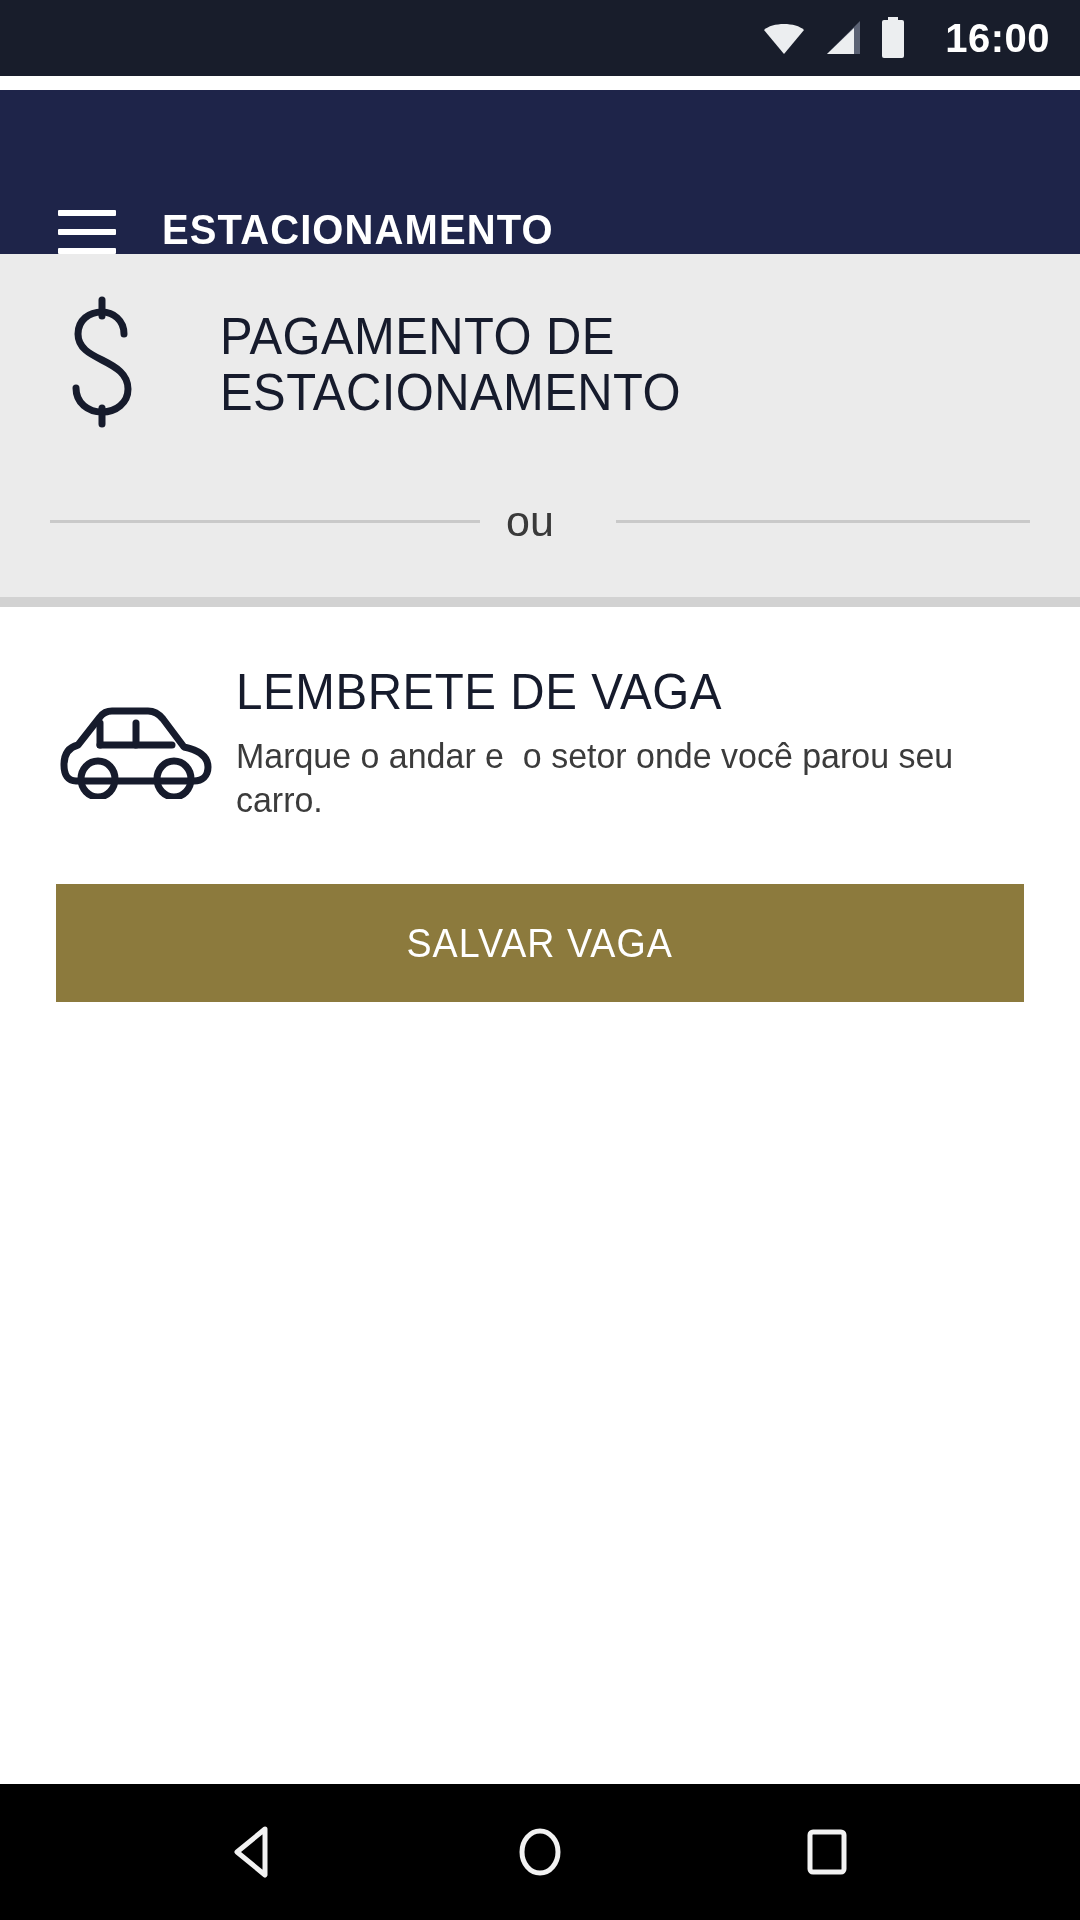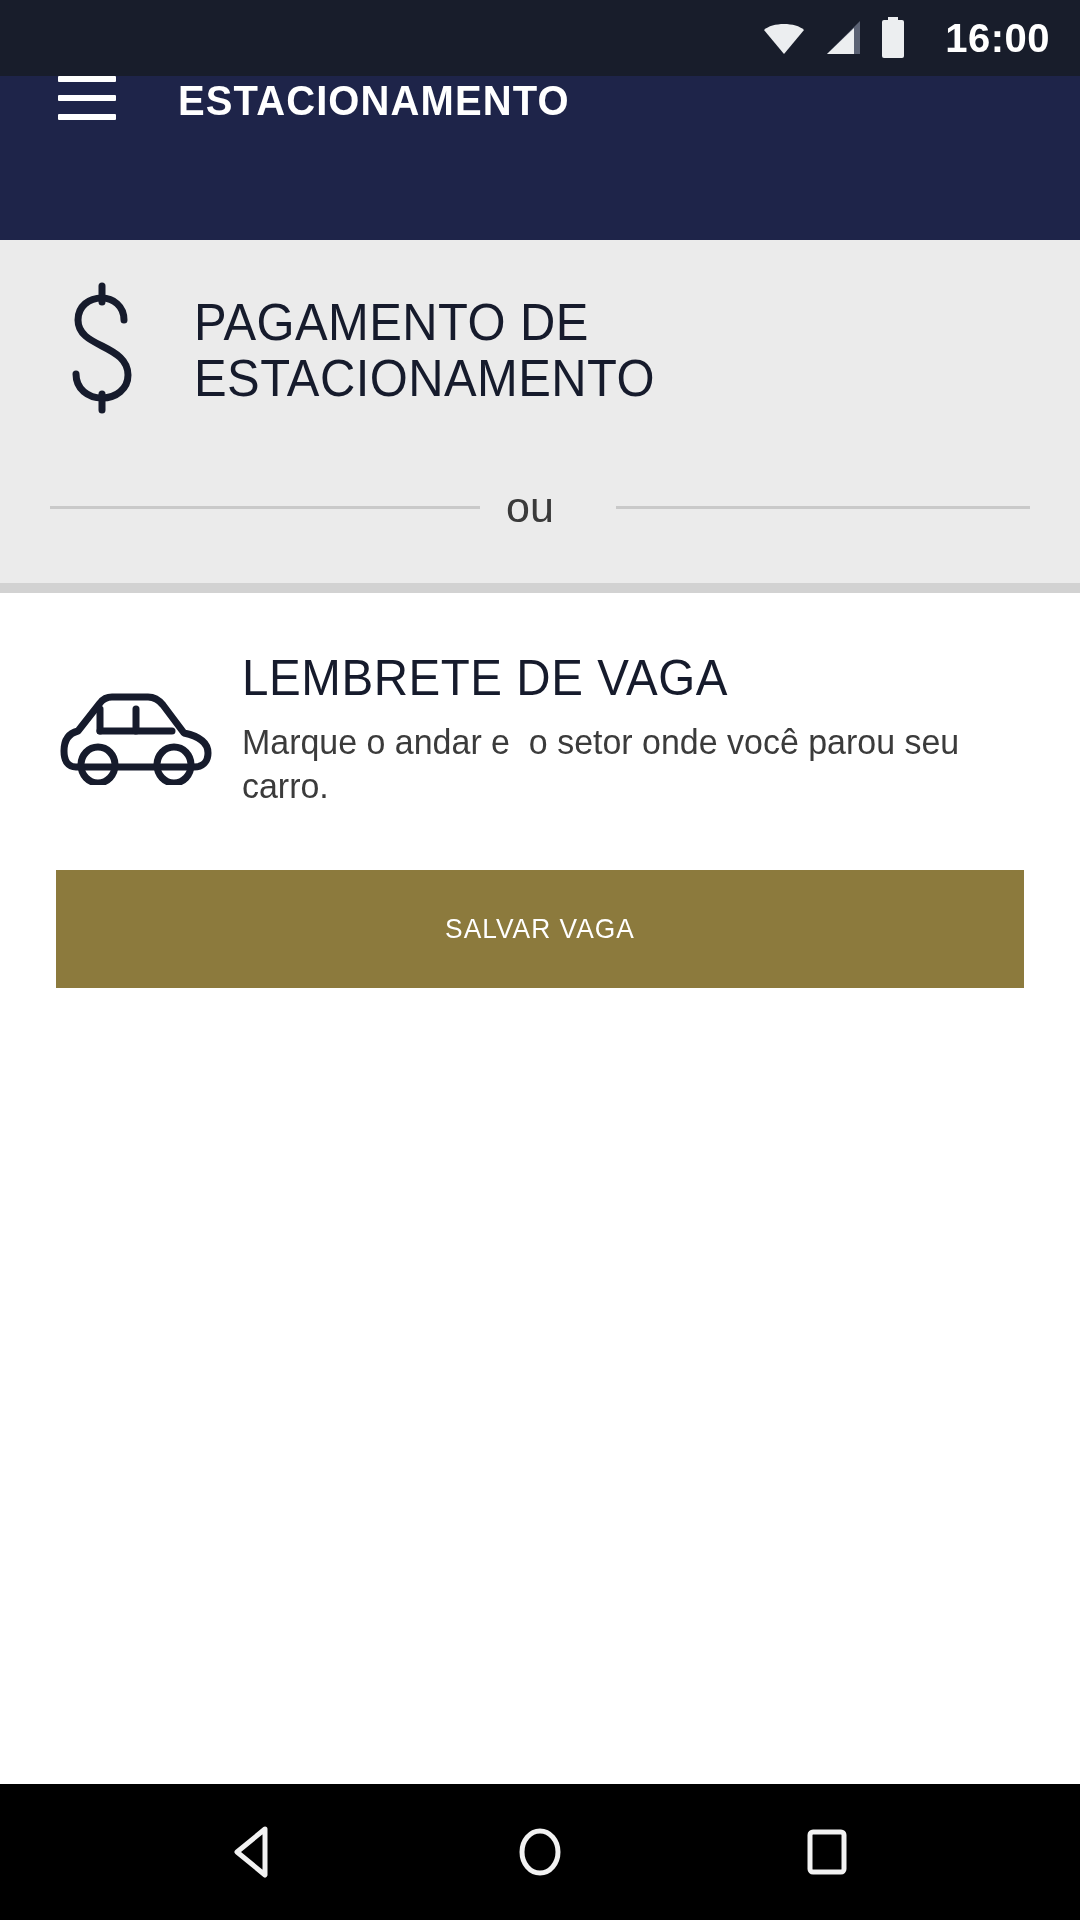--- a/index.html
+++ b/index.html
@@ -19,33 +19,33 @@
   }
   .sb-icon{ display:flex; align-items:center; justify-content:center; }
   .sb-time{
     color:#ffffff; font-size:40px; font-weight:700; letter-spacing:0.5px;
     margin-left:23px; font-family:"Liberation Sans", sans-serif;
   }
 
   
   .appbar{
     height:164px; flex:0 0 164px; background:#1e2449;
-    display:flex; align-items:flex-start; padding-left:58px; gap:62px;
+    display:flex; align-items:flex-end; padding-left:58px; gap:46px;margin-top:14px;
   }
   .hamburger{ width:58px; display:flex; flex-direction:column; gap:13px; cursor:pointer; }
   .hamburger span{ display:block; height:6px; background:#ffffff; border-radius:1px; }
   .appbar-title{
     color:#ffffff; font-size:43px; font-weight:700;
     letter-spacing:1.2px; transform:scaleX(0.93); transform-origin:left center;
     white-space:nowrap;
   }
 
   
   .sec-pay{ background:#ebebeb; padding:0 0 0 0; flex:0 0 auto; }
-  .pay-head{ display:flex; align-items:center; padding:42px 0 24px 56px; gap:46px; }
+  .pay-head{ display:flex; align-items:center; padding:42px 0 24px 56px; gap:72px; }
   .dollar-icon{ flex:0 0 auto; }
   .pay-title{
     color:#161b2c; font-size:52px; line-height:1.08; font-weight:400;
     letter-spacing:0.5px; transform:scaleX(0.94); transform-origin:left center;
   }
 
   .btn-gold{
     background:#8c7a3d; color:#ffffff; border:none; width:100%;
     display:flex; align-items:center; justify-content:center;
     cursor:pointer; font-family:"Liberation Sans", sans-serif;
@@ -81,34 +81,34 @@
   .ticket-input::placeholder{ color:#9a9a9a; }
   .btn-consult{
     flex:0 0 372px; height:112px; font-size:38px; letter-spacing:1.1px;
   }
   .btn-consult .lbl{ transform:scaleX(0.94); }
   .sec-pay-pad{ height:54px; }
   .sec-divider{ height:10px; background:#d2d2d2; }
 
   
   .sec-vaga{ background:#ffffff; flex:1 1 auto; }
-  .vaga-head{ display:flex; align-items:flex-start; padding:58px 40px 0 56px; gap:26px; }
+  .vaga-head{ display:flex; align-items:flex-start; padding:58px 40px 0 56px; gap:20px; }
   .car-icon{ flex:0 0 auto; padding-top:38px; }
   .vaga-texts{ flex:1 1 auto; }
   .vaga-title{
     color:#161b2c; font-size:50px; font-weight:400; letter-spacing:0.6px;
     transform:scaleX(0.95); transform-origin:left center; line-height:1.1;
   }
   .vaga-sub{
     color:#3b3b3b; font-size:35px; line-height:1.26; margin-top:14px;
     transform:scaleX(0.97); transform-origin:left center; white-space:pre-wrap;
   }
   .btn-save{
     height:118px; margin:62px 56px 0 56px; width:calc(100% - 112px);
-    font-size:28px; letter-spacing:1.1px;
+    font-size:40px; letter-spacing:1.1px;
   }
   .btn-save .lbl{ transform:scaleX(0.94); }
 
   
   .navbar{
     flex:0 0 136px; height:136px; background:#000000;
     display:flex; align-items:center; justify-content:space-around;
     padding:0 110px;
   }
   .nav-btn{ display:flex; align-items:center; justify-content:center; width:120px; height:120px; cursor:pointer; }

